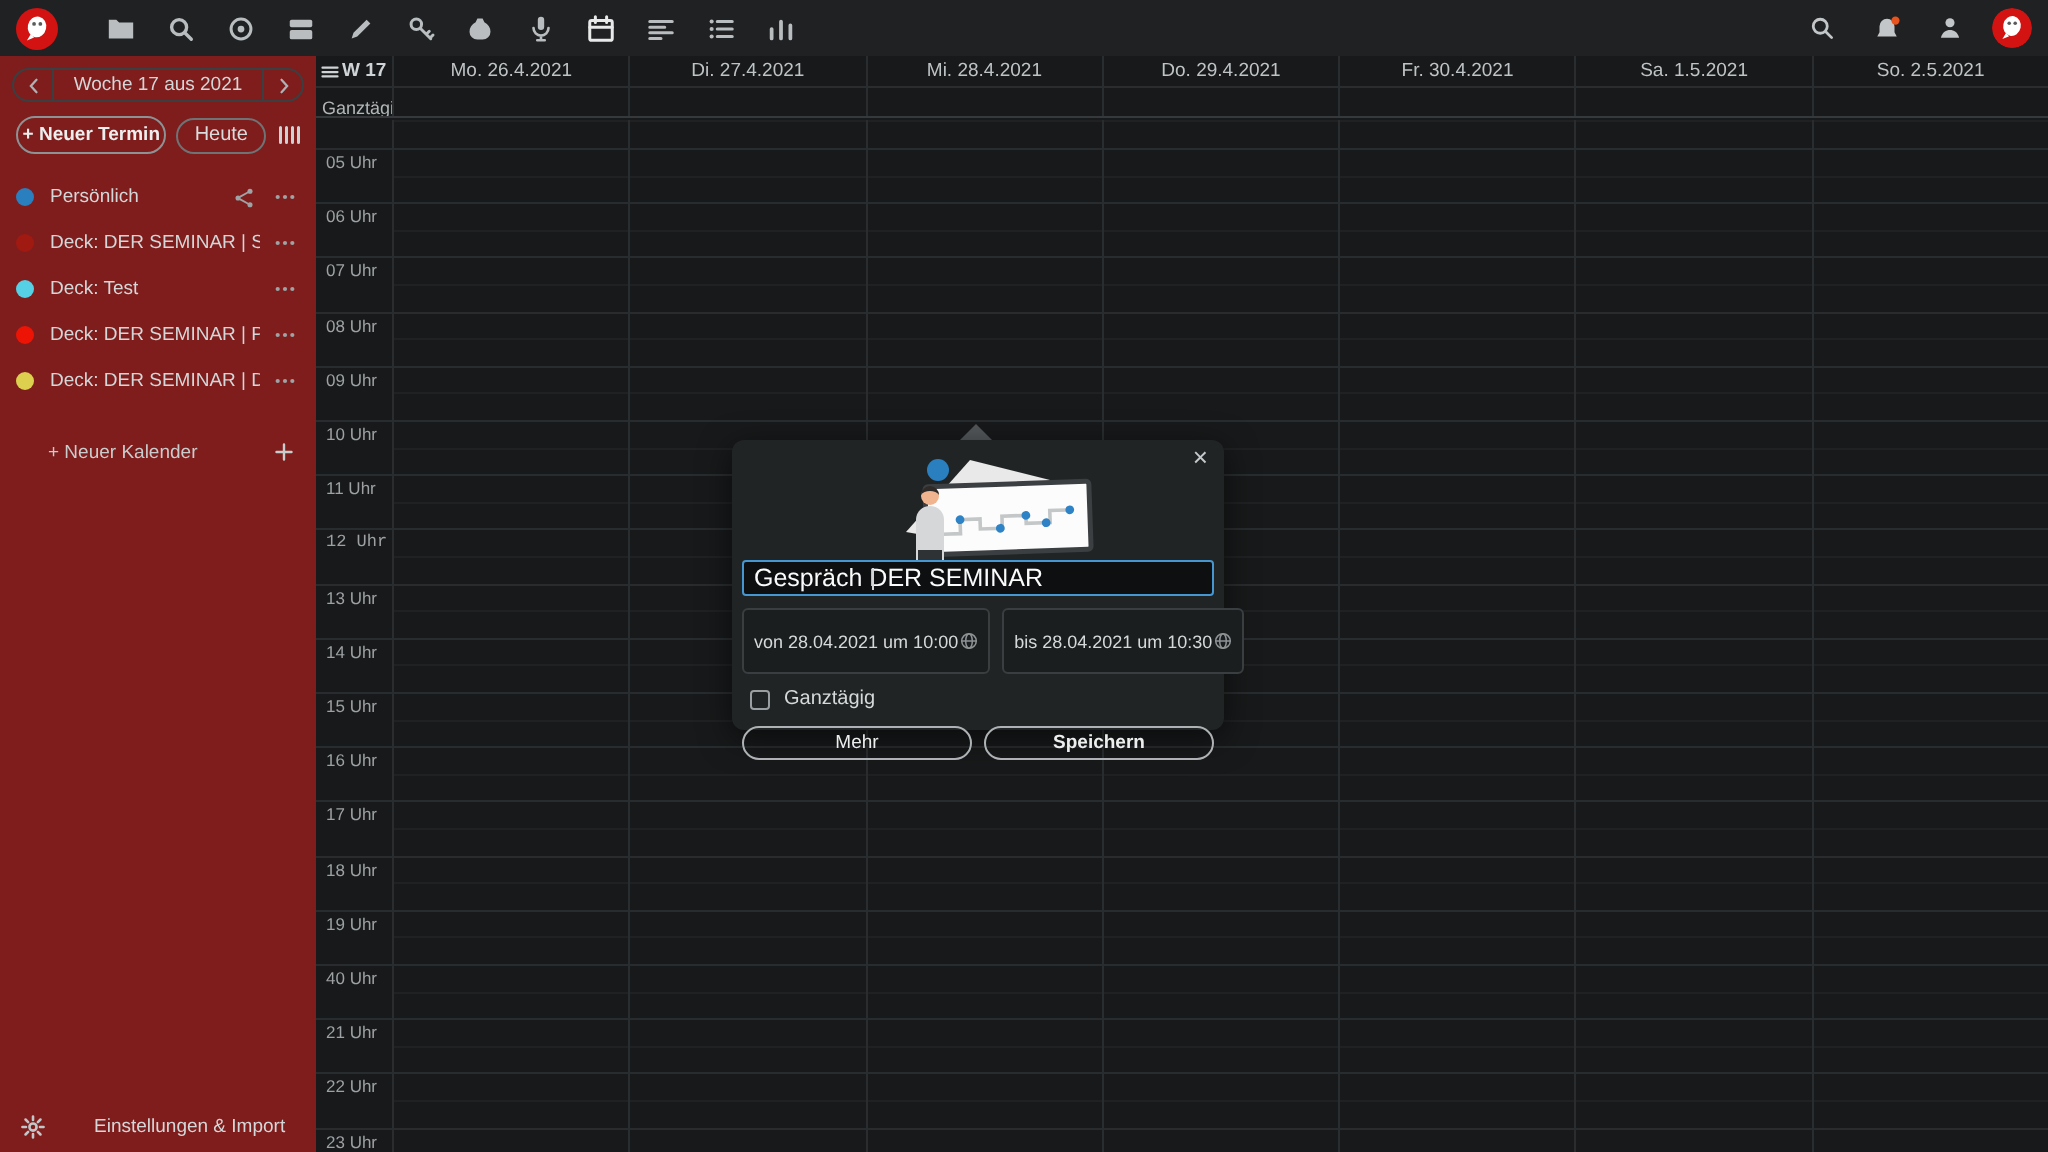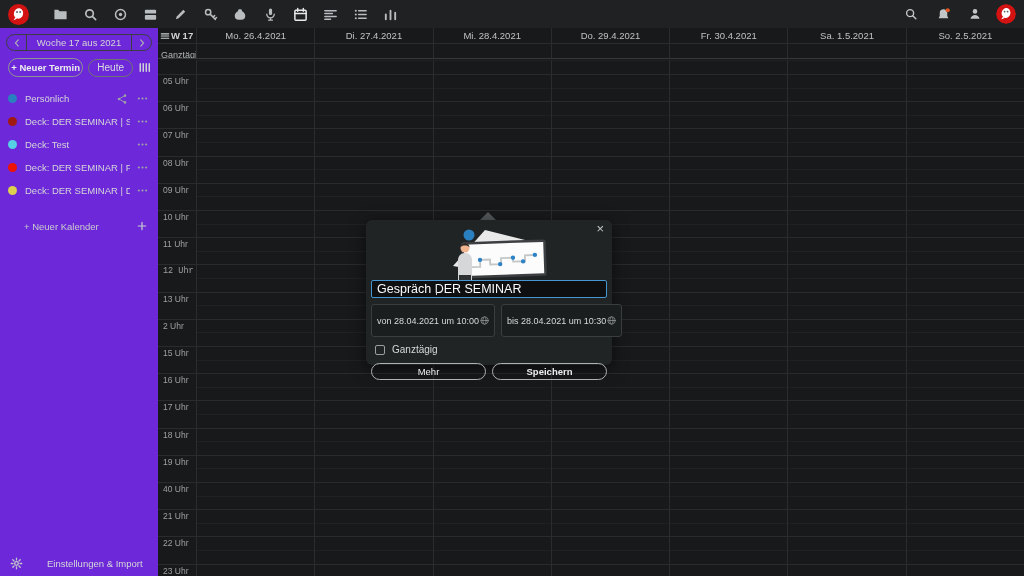--- a/index.html
+++ b/index.html
@@ -22,21 +22,21 @@
     color:#b9bdbf; position:relative; cursor:pointer;
   }
   .appicon.active { color:#e8eaea; }
   #topbar-right { margin-left:auto; display:flex; align-items:center; gap:10px; padding-right:8px; }
   .topicon { width:22px; height:28px; display:flex; align-items:center; justify-content:center; color:#c3c6c8; position:relative; }
   #avatar { width:20px; height:20px; border-radius:50%; overflow:hidden; }
 
   
   #sidebar {
     position:absolute; left:0; top:28px; width:158px; height:548px;
-    background:#6d28d9; z-index:20;
+    background:#7f1d1d; z-index:20;
   }
   #week-nav {
     margin:6px 6px 0 6px; height:17px; display:flex; align-items:stretch;
     border:1px solid #3b3f41; border-radius:9px; overflow:hidden;
   }
   .weeknav-btn { width:19px; display:flex; align-items:center; justify-content:center; color:#aeb2b4; cursor:pointer; }
   #week-label {
     flex:1; display:flex; align-items:center; justify-content:center;
     font-size:9.5px; color:#d3d6d7; border-left:1px solid #3b3f41; border-right:1px solid #3b3f41;
   }
@@ -392,21 +392,21 @@
         <div class="hour-label" style="top: 124.8px;">09 Uhr</div>
         <div class="hour-line" style="top: 150px;"></div>
         <div class="hour-label" style="top: 152px;">10 Uhr</div>
         <div class="hour-line" style="top: 177.2px;"></div>
         <div class="hour-label" style="top: 179.2px;">11 Uhr</div>
         <div class="hour-line" style="top: 204.4px;"></div>
         <div class="hour-label" style="top: 206.4px; font-family: Liberation Mono, monospace;">12 Uhr</div>
         <div class="hour-line" style="top: 231.6px;"></div>
         <div class="hour-label" style="top: 233.6px;">13 Uhr</div>
         <div class="hour-line" style="top: 258.8px;"></div>
-        <div class="hour-label" style="top: 260.8px;">2 Uhr</div>
+        <div class="hour-label" style="top: 260.8px;">14 Uhr</div>
         <div class="hour-line" style="top: 286px;"></div>
         <div class="hour-label" style="top: 288px;">15 Uhr</div>
         <div class="hour-line" style="top: 313.2px;"></div>
         <div class="hour-label" style="top: 315.2px;">16 Uhr</div>
         <div class="hour-line" style="top: 340.4px;"></div>
         <div class="hour-label" style="top: 342.4px;">17 Uhr</div>
         <div class="hour-line" style="top: 367.6px;"></div>
         <div class="hour-label" style="top: 369.6px;">18 Uhr</div>
         <div class="hour-line" style="top: 394.8px;"></div>
         <div class="hour-label" style="top: 396.8px;">19 Uhr</div>

